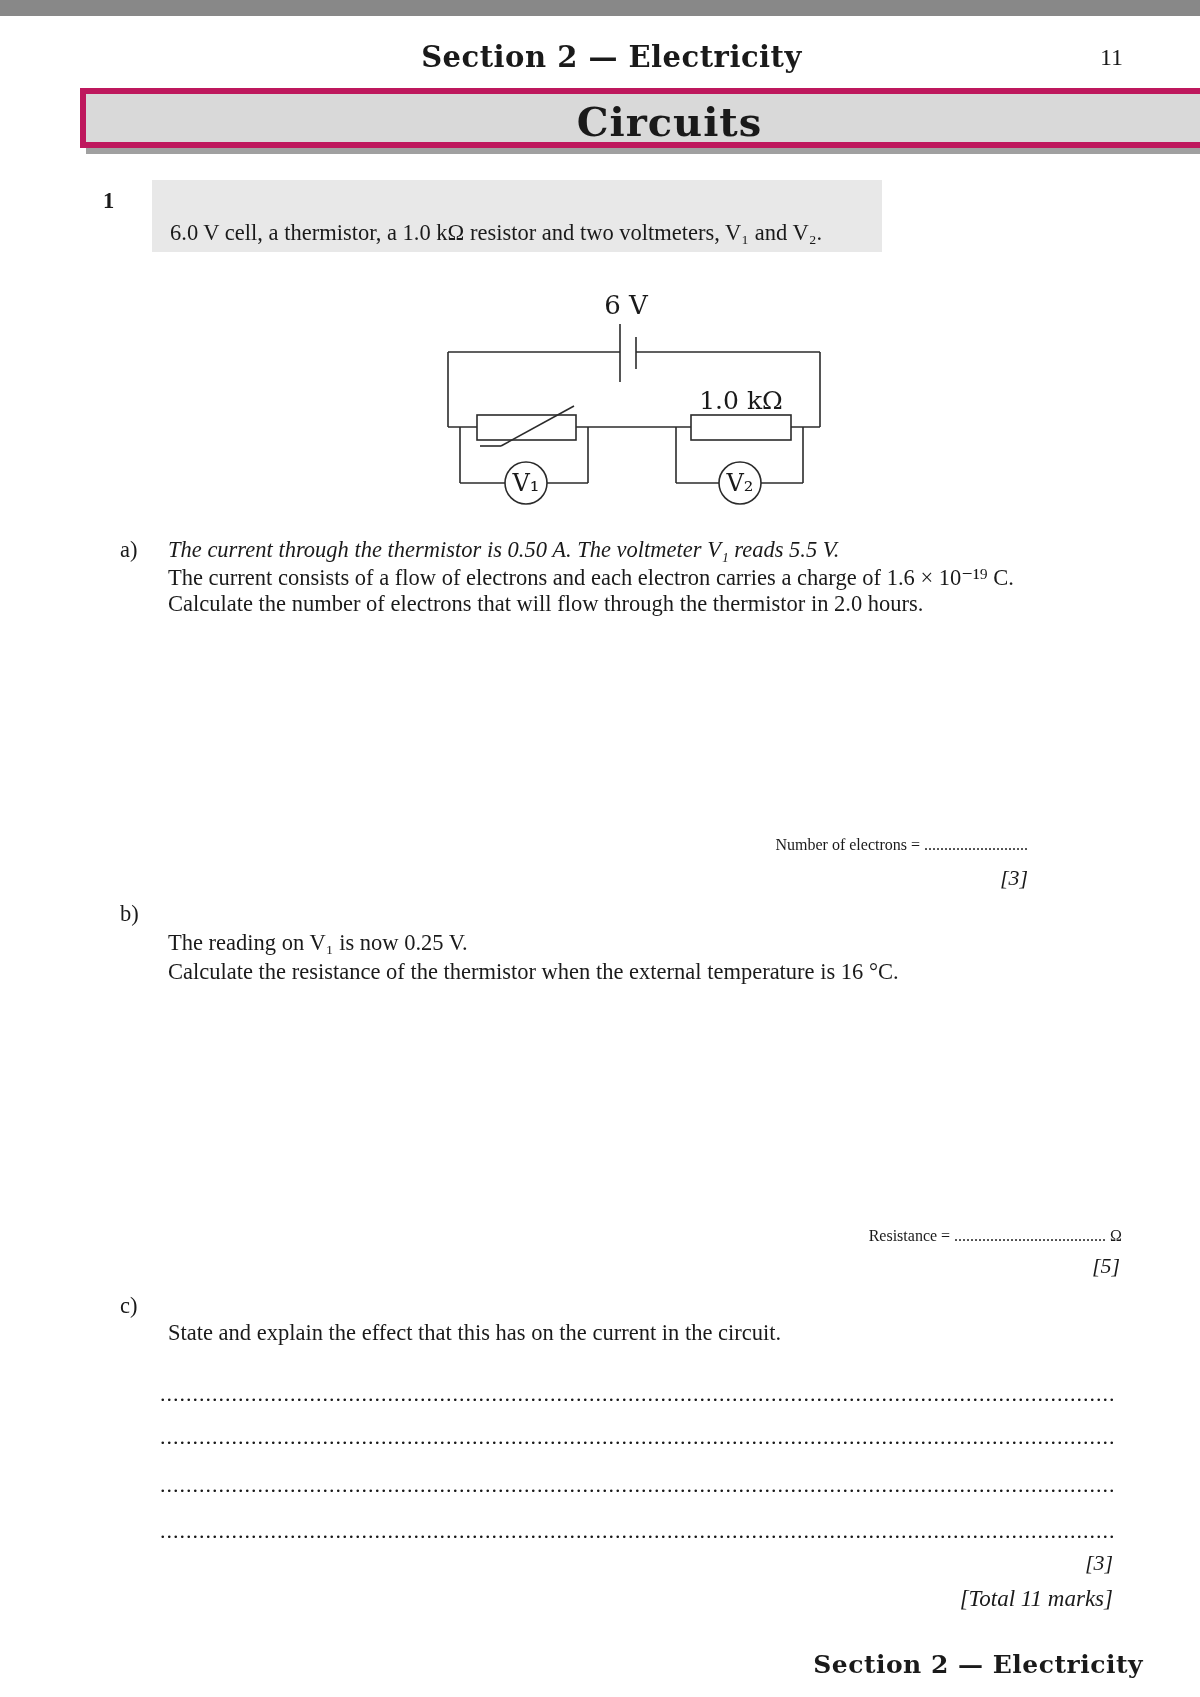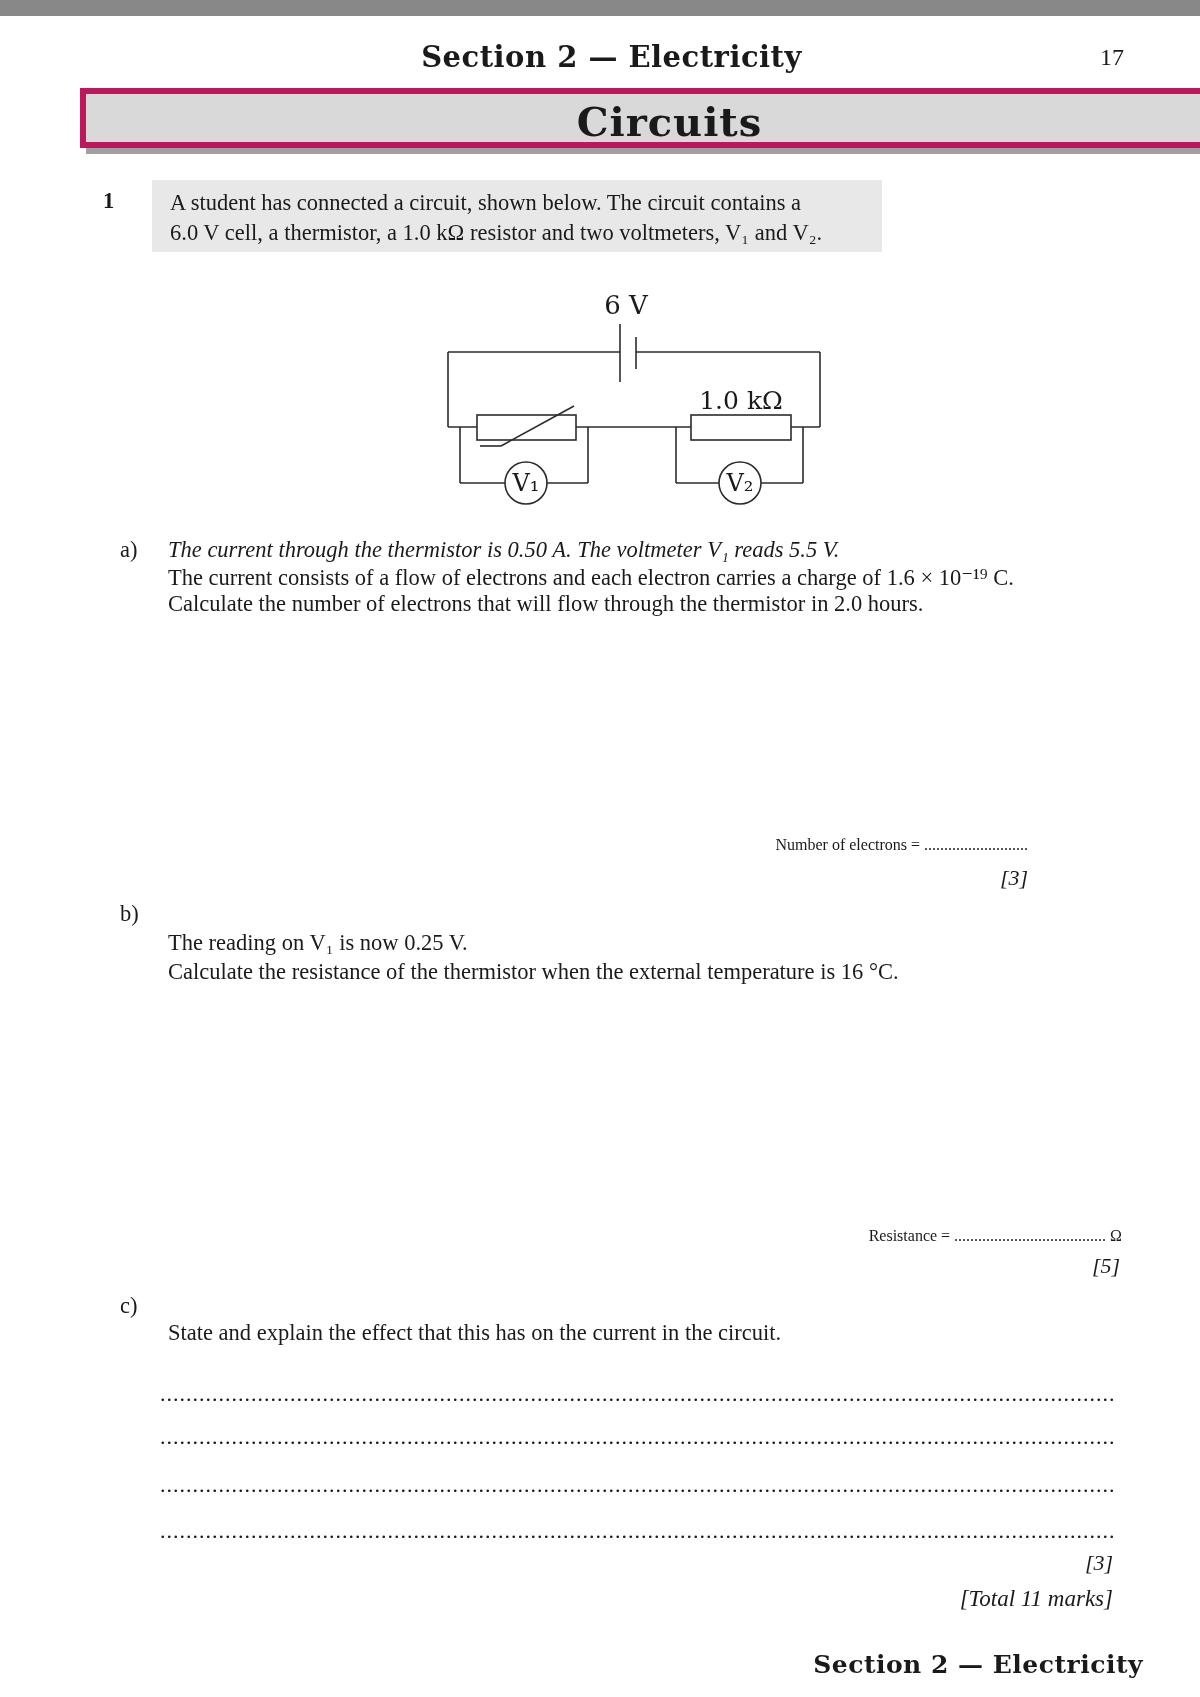--- a/index.html
+++ b/index.html
@@ -94,29 +94,28 @@
     font-weight:700;font-size:25px;letter-spacing:.5px;
   }
   .dots{letter-spacing:0;}
 </style>
 </head>
 <body>
 
 <div class="page">
 
   <div class="abs header-title">Section 2 — Electricity</div>
-  <div class="abs page-number">17</div>
+  <div class="abs page-number">11</div>
 
   <div class="abs title-box">
     <span class="title-text">Circuits</span>
   </div>
 
   <div class="abs q-intro-bg"></div>
   <div class="abs q-num body-line">1</div>
-  <div class="abs body-line intro-line-1">A student has connected a circuit, shown below.  The circuit contains a</div>
   <div class="abs body-line intro-line-2">6.0 V cell, a thermistor, a 1.0 kΩ resistor and two voltmeters, V₁ and V₂.</div>
 
   <svg class="abs circuit-svg" width="410" height="238" viewBox="0 0 410 238">
 
     <text x="198" y="38" text-anchor="middle" class="lbl-supply">6 V</text>
 
     <line x1="20" y1="76" x2="192" y2="76"></line>
     <line x1="208" y1="76" x2="392" y2="76"></line>
     <line x1="192" y1="48" x2="192" y2="106" stroke-width="2"></line>
     <line x1="208" y1="61" x2="208" y2="93" stroke-width="2"></line>

